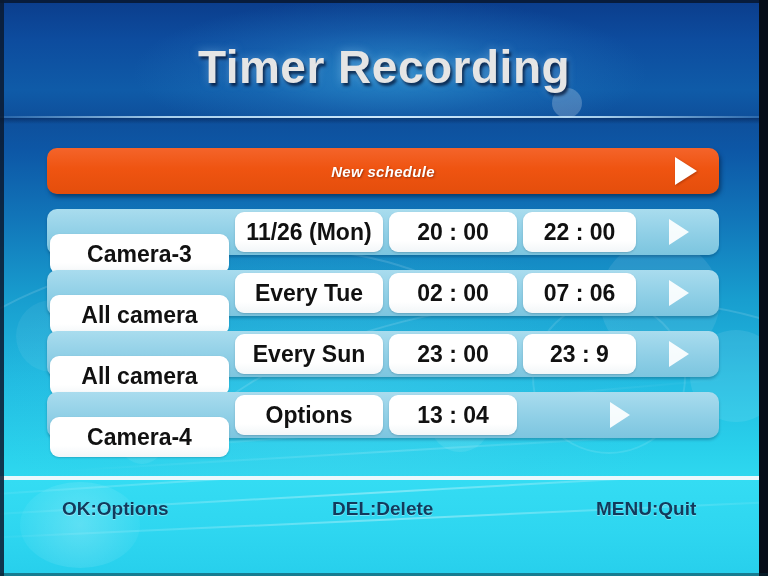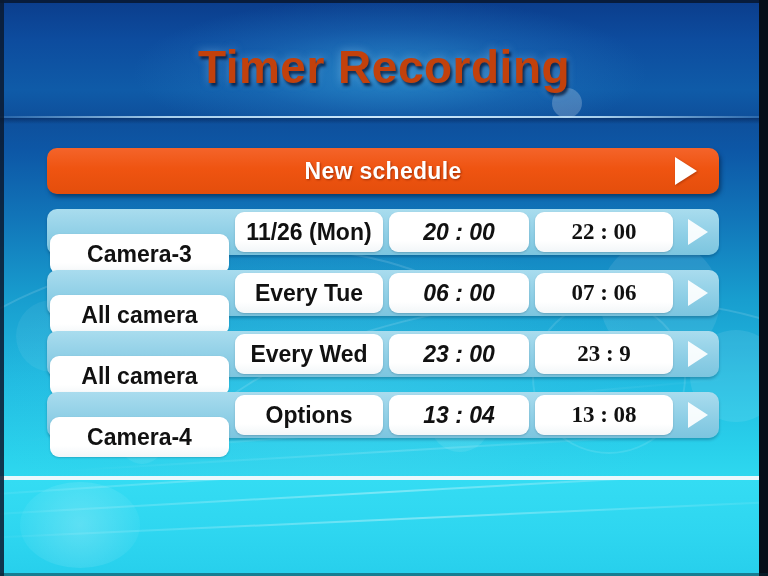--- a/index.html
+++ b/index.html
@@ -92,21 +92,21 @@
   .title-wrap {
     position: absolute;
     left: 0; top: 40px;
     width: 768px;
     text-align: center;
   }
   .title {
     display: inline-block;
     font-size: 46px;
     font-weight: bold;
-    color: #c2410c;
+    color: #e5e5e5;
     letter-spacing: 0.5px;
     text-shadow: 2px 3px 3px rgba(0,15,45,0.75), 0 0 10px rgba(180,225,255,0.35);
   }
   .title-rule {
     position: absolute;
     left: 0; top: 116px;
     width: 768px;
     height: 2px;
     background: linear-gradient(to right,
         rgba(170,215,245,0.15) 0%,
@@ -149,25 +149,26 @@
   }
 
   
   .row.selected {
     background: linear-gradient(to bottom, #f4642a 0%, #ef5411 45%, #e44e0c 100%);
     box-shadow: 2px 3px 4px rgba(0,25,60,0.55);
     justify-content: center;
   }
 
   .row.selected .sel-label {
-    font-size: 23px;
+    font-size: 15px;
     font-weight: bold;
     color: #ffffff;
     text-shadow: 1px 1px 2px rgba(120,30,0,0.65);
     letter-spacing: 0.3px;
+    font-style: italic;
   }
 
   
   .cell {
     background: linear-gradient(to bottom, #ffffff 0%, #ffffff 72%, #f2f6f8 100%);
     border-radius: 9px;
     height: 40px;
     margin: 0 3px;
     display: flex;
     align-items: center;
@@ -175,22 +176,22 @@
     color: #111111;
     font-size: 23px;
     font-weight: bold;
     box-shadow: 0 1px 2px rgba(0,40,70,0.22);
     box-sizing: border-box;
     white-space: nowrap;
     overflow: hidden;
   }
   .cell.c-camera { width: 179px; margin-top: 44px; }
   .cell.c-when   { width: 148px; }
-  .cell.c-start  { width: 140px; font-style: italic; }
-  .cell.c-end    { width: 138px; font-family: Liberation Serif, serif; }
+  .cell.c-start  { width: 128px; }
+  .cell.c-end    { width: 113px; }
 
   
   .row-arrow {
     flex: 1;
     display: flex;
     align-items: center;
     justify-content: center;
     height: 100%;
   }
   .tri {
@@ -307,56 +308,60 @@
       <div class="cell c-start">20 : 00</div>
       <div class="cell c-end">22 : 00</div>
       <div class="row-arrow">
           <span class="tri"></span>
         </div>
     </div>
 
     <div class="row normal">
       <div class="cell c-camera">All camera</div>
       <div class="cell c-when">Every Tue</div>
-      <div class="cell c-start">06 : 00</div>
+      <div class="cell c-start">02 : 00</div>
       <div class="cell c-end">07 : 06</div>
       <div class="row-arrow">
           <span class="tri"></span>
         </div>
     </div>
 
     <div class="row normal">
       <div class="cell c-camera">All camera</div>
-      <div class="cell c-when">Every Wed</div>
+      <div class="cell c-when">Every Sun</div>
       <div class="cell c-start">23 : 00</div>
       <div class="cell c-end">23 : 9</div>
       <div class="row-arrow">
           <span class="tri"></span>
         </div>
     </div>
 
     <div class="row normal">
       <div class="cell c-camera">Camera-4</div>
       <div class="cell c-when">Options</div>
       <div class="cell c-start">13 : 04</div>
-      <div class="cell c-end">13 : 08</div>
       <div class="row-arrow">
           <span class="tri"></span>
         </div>
     </div>
 
   </div>
 
   <div class="status-sep"></div>
   <div class="statusbar">
     <div class="sb-glow"></div>
     <div class="sb-streak" style="left:-60px; top:36px; transform:rotate(-3.2deg);"></div>
     <div class="sb-streak" style="left:-40px; top:58px; transform:rotate(-2.6deg);"></div>
     <div class="sb-streak" style="left:-80px; top:18px; transform:rotate(-3.8deg);"></div>
 
+    <div class="status-items">
+      <span class="status-item si-ok">OK:Options</span>
+      <span class="status-item si-del">DEL:Delete</span>
+      <span class="status-item si-menu">MENU:Quit</span>
+    </div>
   </div>
 
   <div class="edge-top"></div>
   <div class="edge-left"></div>
   <div class="edge-right"></div>
   <div class="edge-bottom"></div>
 
 </div>
 
 </body></html>

